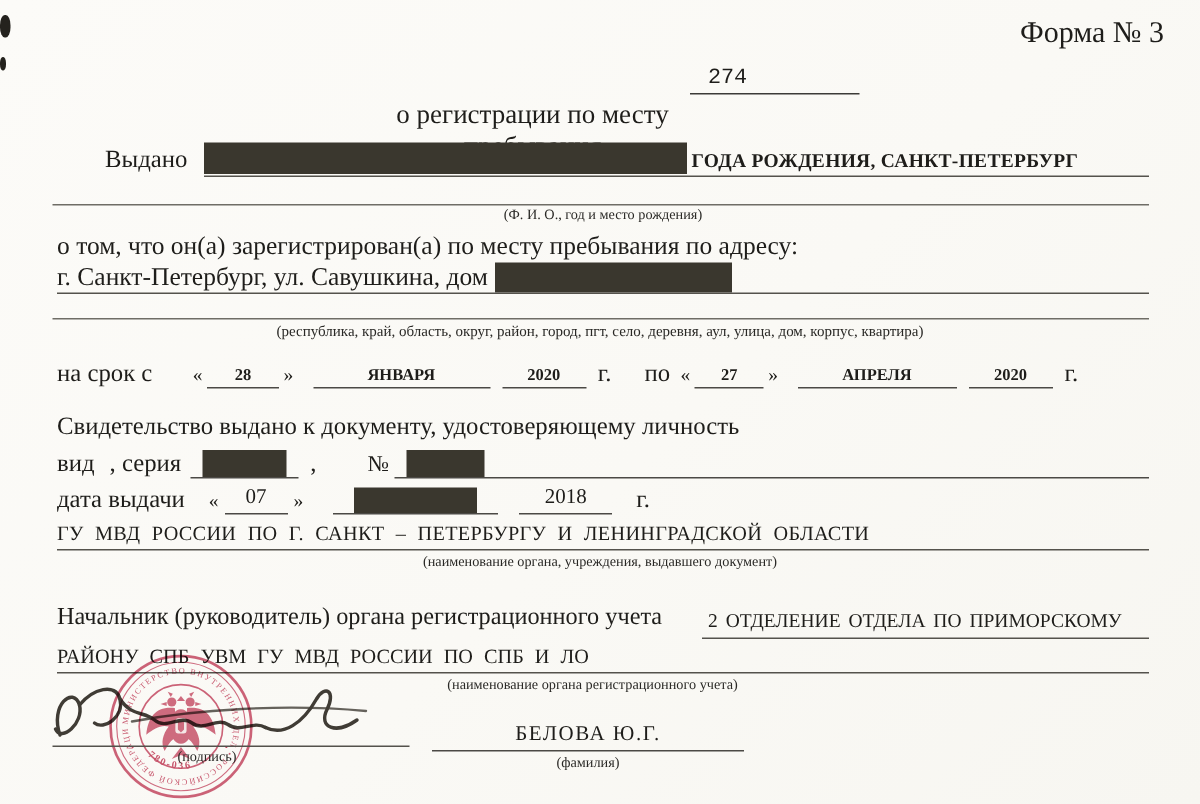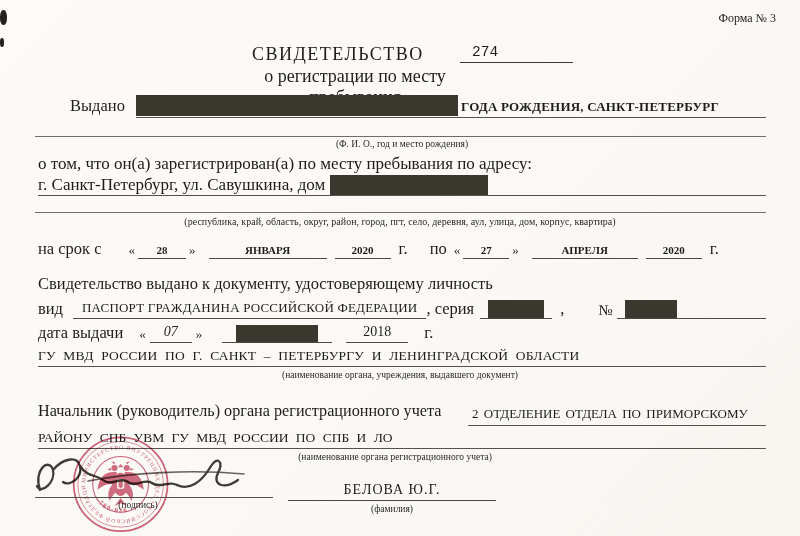--- a/index.html
+++ b/index.html
@@ -5,21 +5,21 @@
   html,body{margin:0;padding:0;}
   body{width:800px;height:536px;overflow:hidden;background:#e9e8e4;}
   .page{
     position:relative;width:800px;height:536px;overflow:hidden;
     background:linear-gradient(135deg,#fcfbf8 0%,#faf9f5 55%,#f7f6f1 100%);
     font-family:"Liberation Serif","DejaVu Serif",serif;
     color:#1e1d1a;
   }
   .abs{position:absolute;}
   .artifact{background:#24221d;border-radius:45%;}
-  .form-label{top:11px;right:24px;font-size:12px;}
+  .form-label{top:11px;right:24px;font-size:20px;}
   .title{top:44px;left:252px;font-size:18px;letter-spacing:1.5px;}
   .cert-num-line{top:44px;left:460px;width:113px;height:19px;border-bottom:1.6px solid #3c3b38;font-size:14.5px;padding-left:12px;box-sizing:border-box;font-family:Liberation Mono, monospace;}
   .subtitle{top:66px;left:238px;width:234px;text-align:center;font-size:18px;}
   .issued-label{top:96px;left:70px;font-size:16.5px;}
   .bar{background:#3a372e;}
   .bar-name{top:95px;left:136px;width:322px;height:21px;}
   .issued-suffix{top:99px;left:461px;font-size:13px;font-weight:bold;letter-spacing:.2px;}
   .rule{border-top:1.4px solid #54524c;height:0;}
   .rule-light{border-top:1.2px solid #6f6d66;height:0;}
   .u-name{top:117px;left:136px;width:630px;}
@@ -63,21 +63,20 @@
 </head>
 <body>
 
 <div class="page">
 
   <div class="abs artifact" style="top:10px;left:0;width:7px;height:15px;"></div>
   <div class="abs artifact" style="top:38px;left:0;width:4px;height:9px;"></div>
 
   <div class="abs form-label">Форма № 3</div>
 
-  <div class="abs title">СВИДЕТЕЛЬСТВО</div>
   <div class="abs cert-num-line">274</div>
   <div class="abs subtitle">о регистрации по месту пребывания</div>
 
   <div class="abs issued-label">Выдано</div>
   <div class="abs bar bar-name"></div>
   <div class="abs issued-suffix">ГОДА РОЖДЕНИЯ, САНКТ-ПЕТЕРБУРГ</div>
   <div class="abs rule u-name"></div>
   <div class="abs rule-light rule-fio"></div>
   <div class="abs cap cap-fio">(Ф. И. О., год и место рождения)</div>
 
@@ -103,36 +102,35 @@
     <span class="q" style="margin-right:10px;">»</span>
     <span class="fill" style="width:106px;margin-right:8px;text-align:center;">АПРЕЛЯ</span>
     <span class="fill" style="width:56px;">2020</span>
     <span style="margin-left:8px;">г.</span>
   </div>
 
   <div class="abs doc-intro">Свидетельство выдано к документу, удостоверяющему личность</div>
 
   <div class="abs row vid-row">
     <span style="margin-right:10px;">вид</span>
-    <span class="vid-value">ПАСПОРТ ГРАЖДАНИНА РОССИЙСКОЙ ФЕДЕРАЦИИ</span>
     <span style="margin-right:6px;">, серия</span>
     <span class="u-wrap" style="width:72px;padding:0 6px;">
         <span class="bar bar-inline" style="width:56px;"></span>
       </span>
     <span style="margin:0 34px 0 8px;">,</span>
     <span style="margin-right:4px;font-size:15px;">№</span>
     <span class="u-wrap" style="flex:1;justify-content:flex-start;padding-left:8px;">
         <span class="bar bar-inline" style="width:52px;"></span>
       </span>
   </div>
 
   <div class="abs row date-row">
     <span style="margin-right:12px;">дата выдачи</span>
     <span class="q">«</span>
-    <span class="fill plain-fill" style="width:42px;font-style:italic;">07</span>
+    <span class="fill plain-fill" style="width:42px;">07</span>
     <span class="q" style="margin-right:16px;">»</span>
     <span class="u-wrap" style="width:110px;margin-right:14px;">
         <span class="bar bar-inline" style="width:82px;height:17px;"></span>
       </span>
     <span class="fill plain-fill" style="width:62px;">2018</span>
     <span style="margin-left:16px;">г.</span>
   </div>
 
   <div class="abs issuer">ГУ МВД РОССИИ ПО Г. САНКТ – ПЕТЕРБУРГУ И ЛЕНИНГРАДСКОЙ ОБЛАСТИ</div>
   <div class="abs rule u-issuer"></div>

